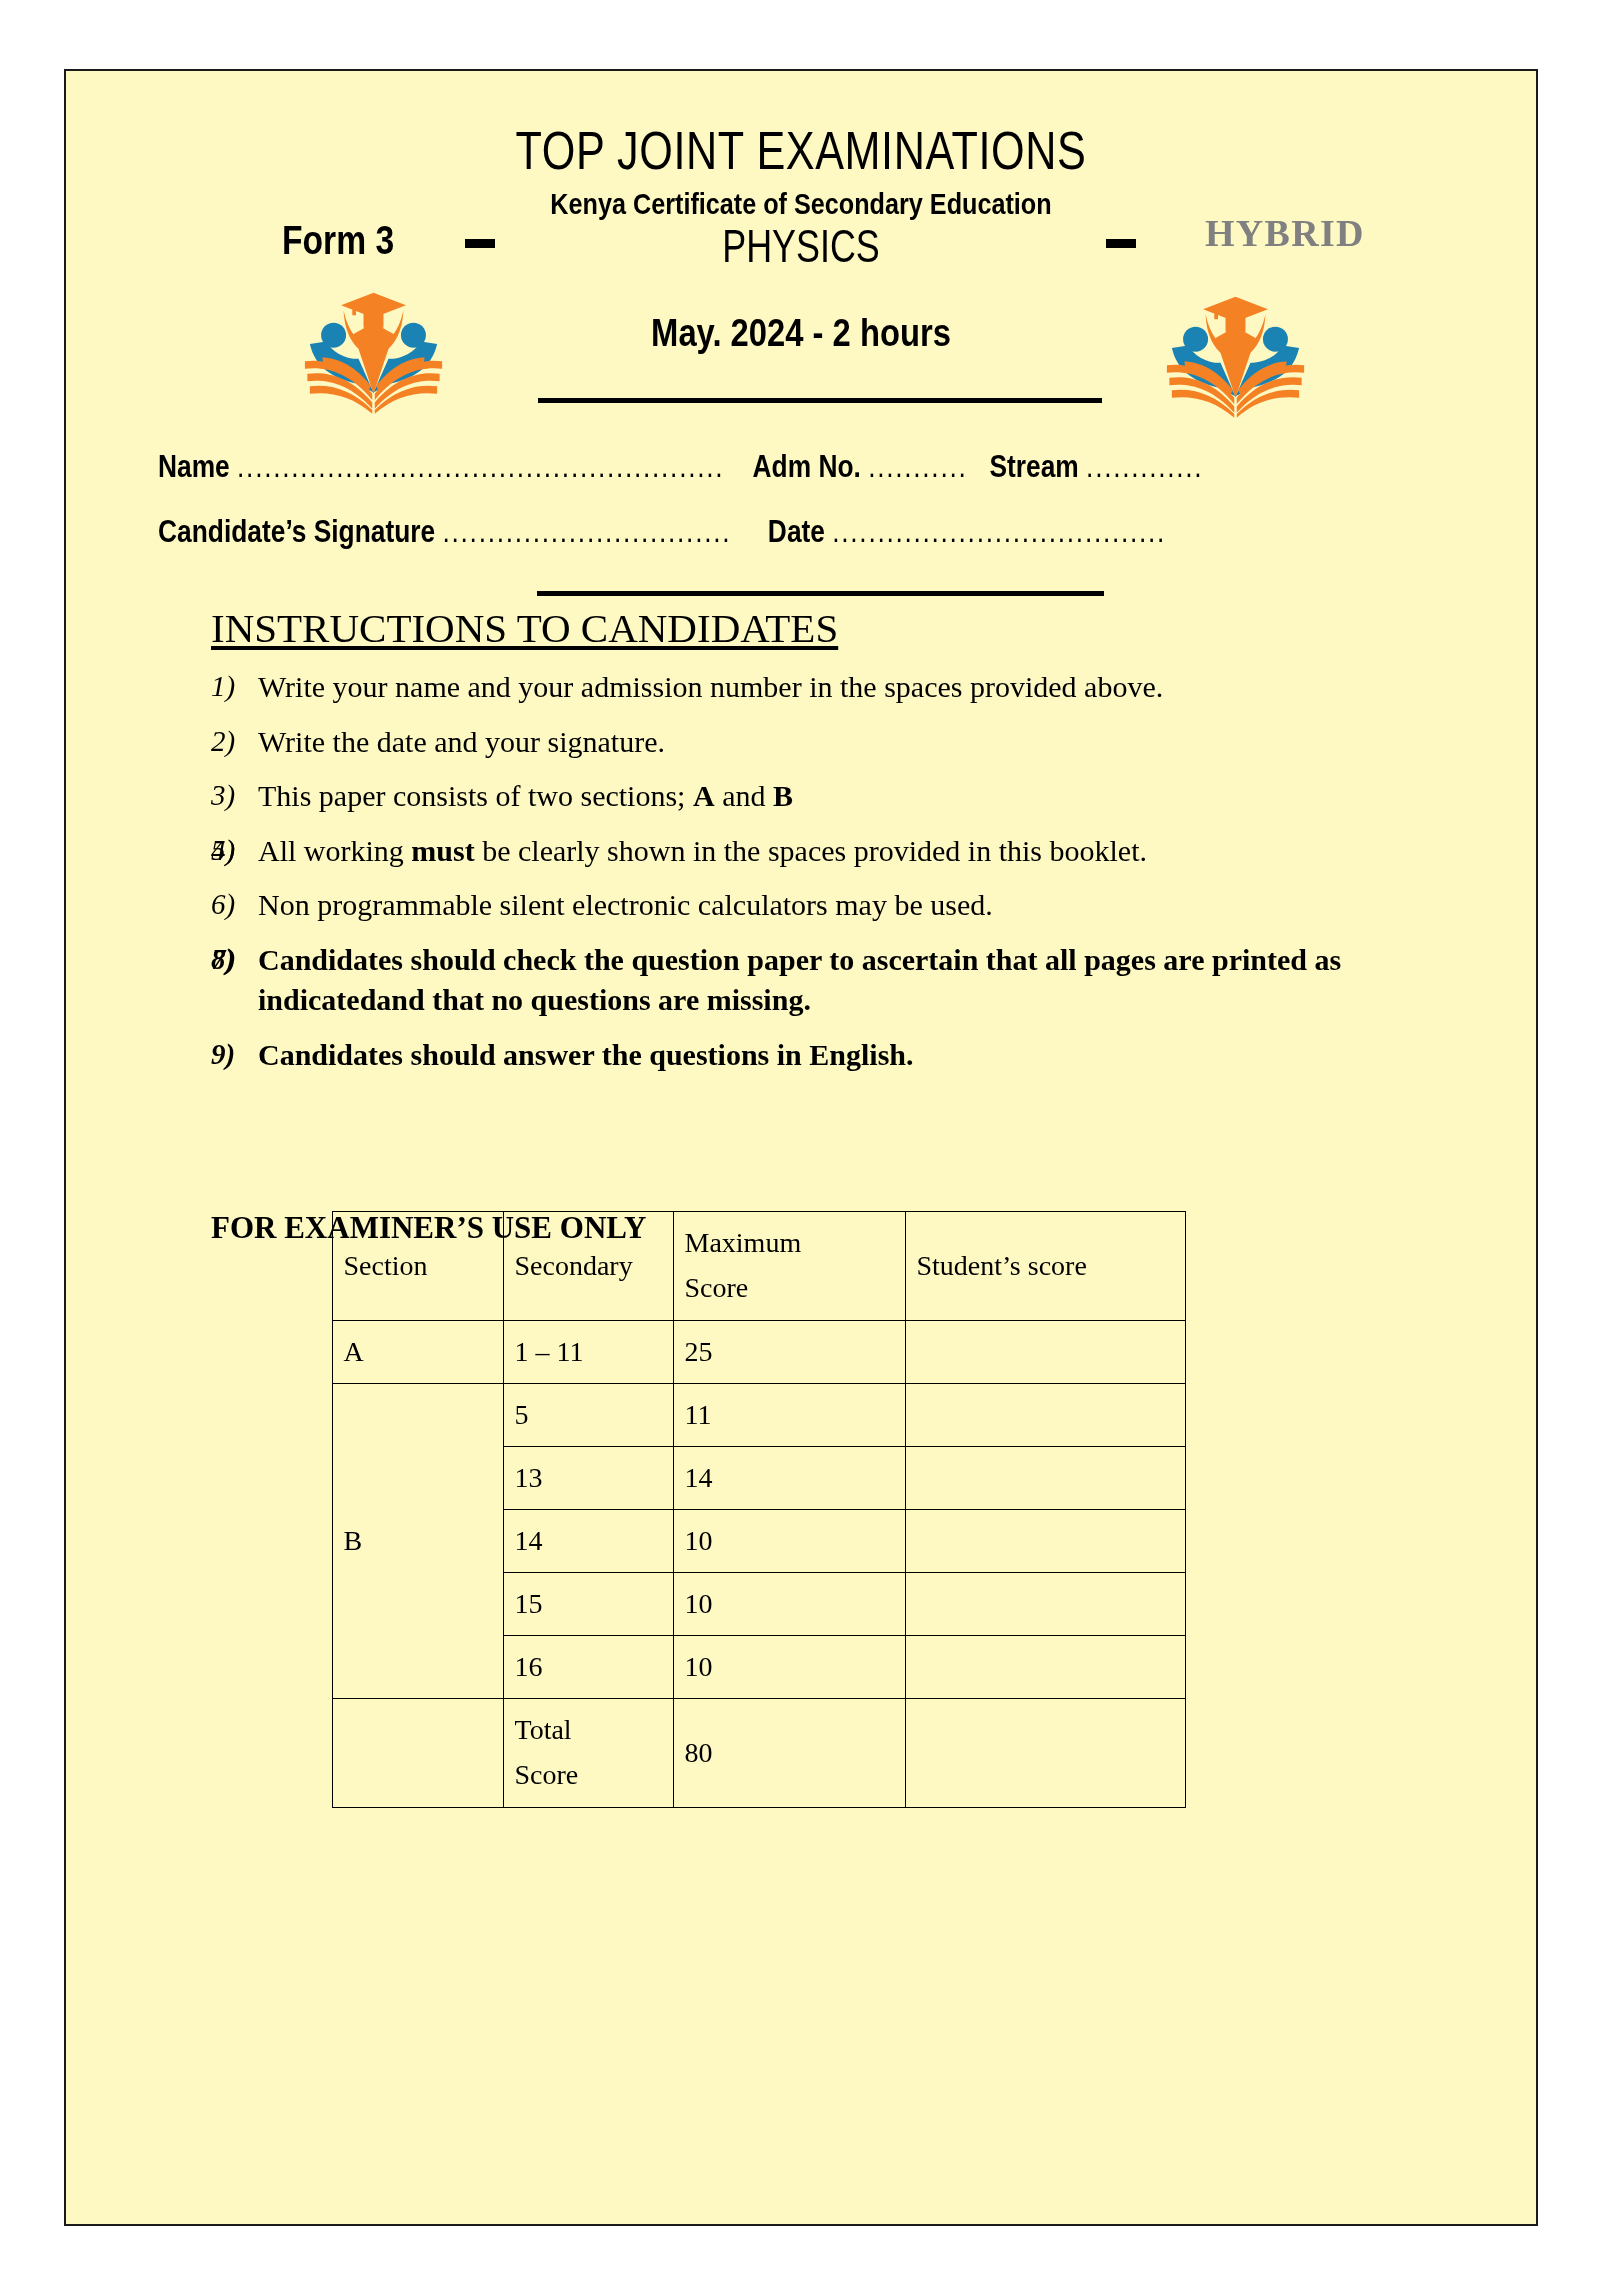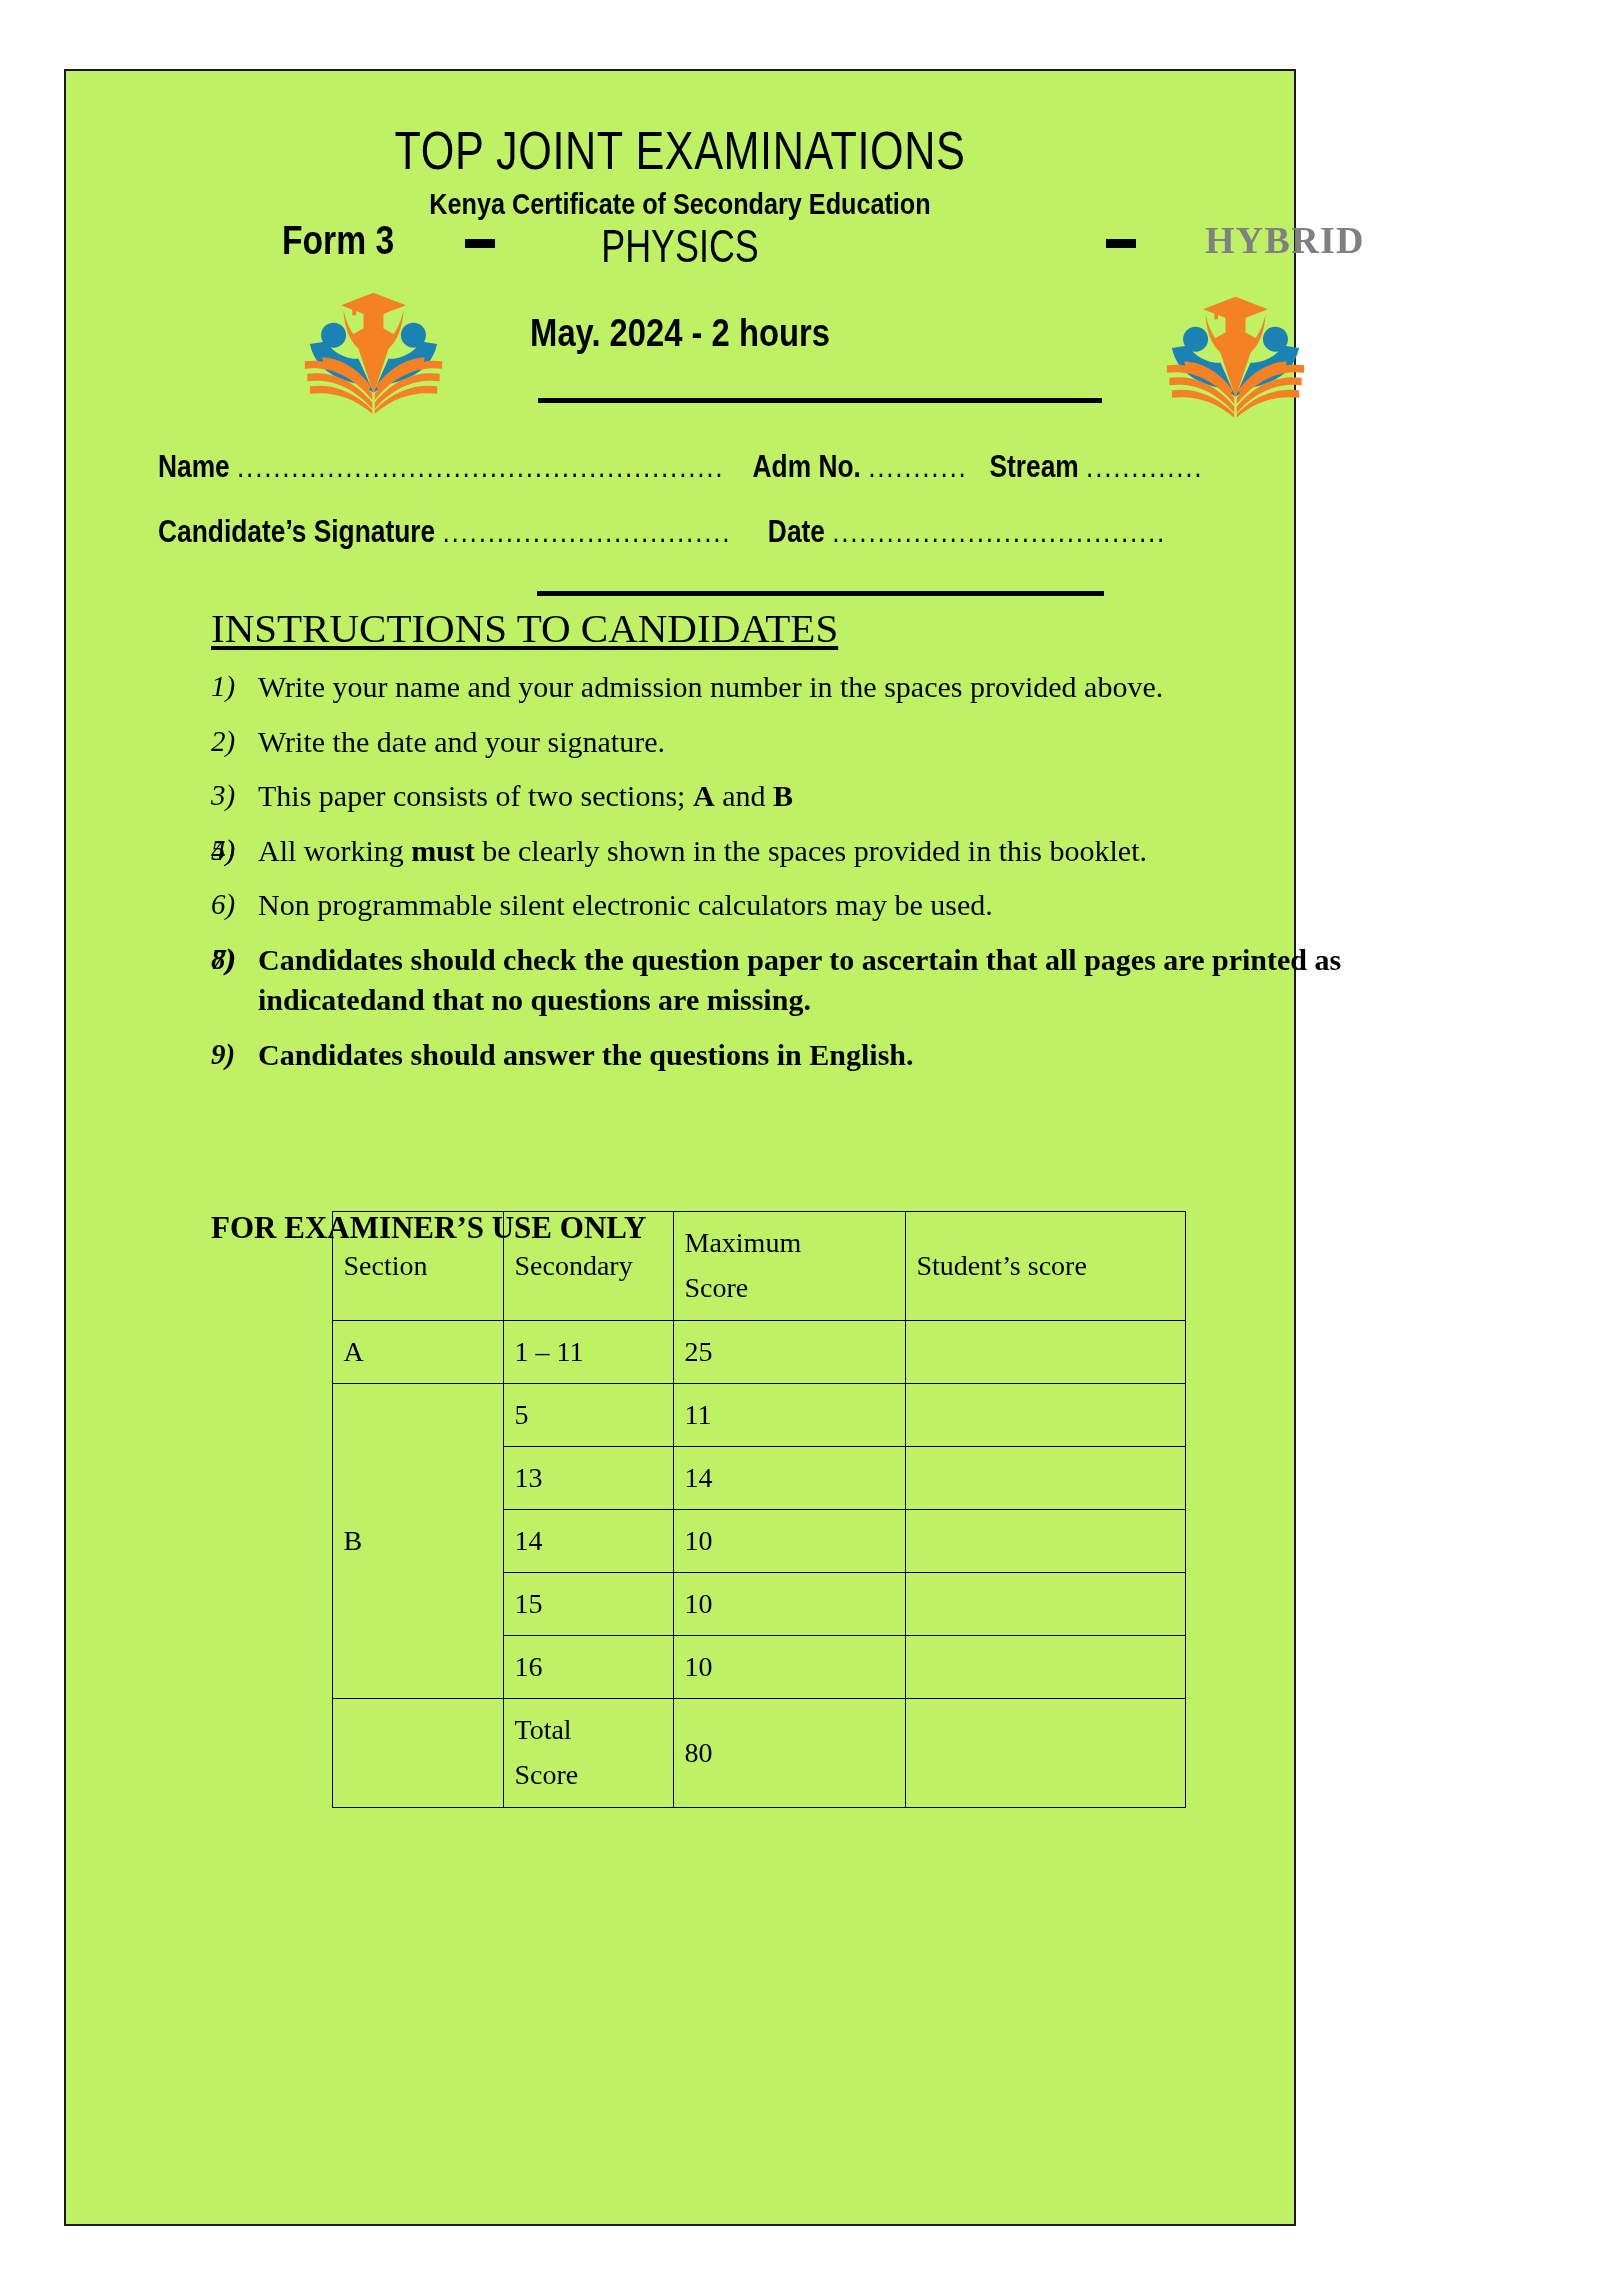--- a/index.html
+++ b/index.html
@@ -15,25 +15,25 @@
     color: #000000;
     position: relative;
     overflow: hidden;
   }
 
   
   .page-frame {
     position: absolute;
     left: 64px;
     top: 69px;
-    width: 1232px;
+    width: 1474px;
     height: 2157px;
     border: 2px solid #1a1a1a;
     box-sizing: border-box;
-    background: #bef264;
+    background: #fef9c3;
   }
 
   .page-inner {
     position: relative;
     width: 100%;
     height: 100%;
   }
 
   
   .masthead {
@@ -116,21 +116,21 @@
     left: 1040px;
     top: 168px;
     width: 30px;
     height: 8.5px;
     background: #000;
   }
 
   .hybrid-label {
     position: absolute;
     left: 1139px;
-    top: 150px;
+    top: 143px;
     font-family: "Liberation Serif", "DejaVu Serif", serif;
     font-size: 38px;
     font-weight: bold;
     line-height: 1;
     letter-spacing: 1.3px;
     white-space: nowrap;
   }
 
   .session-label {
     position: absolute;

